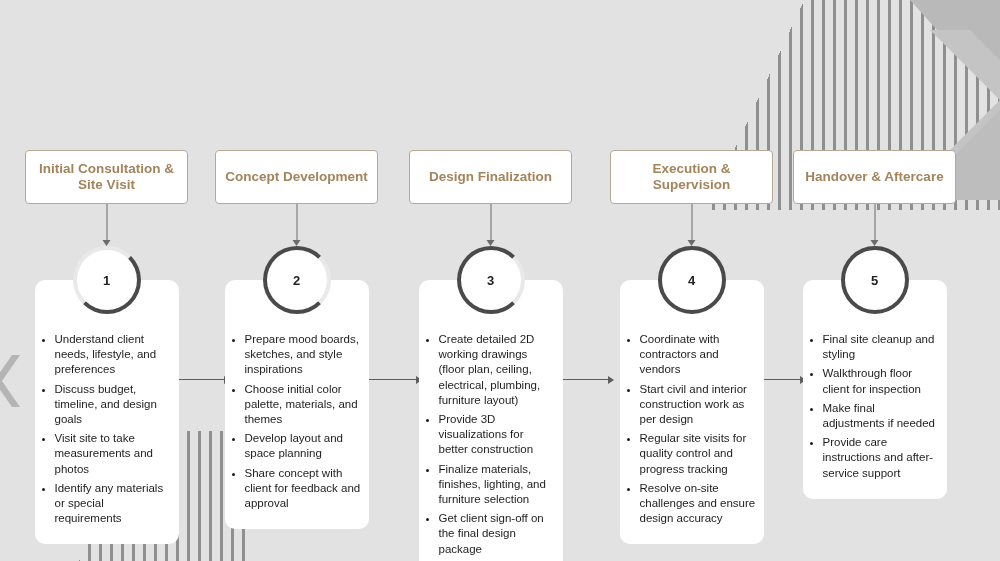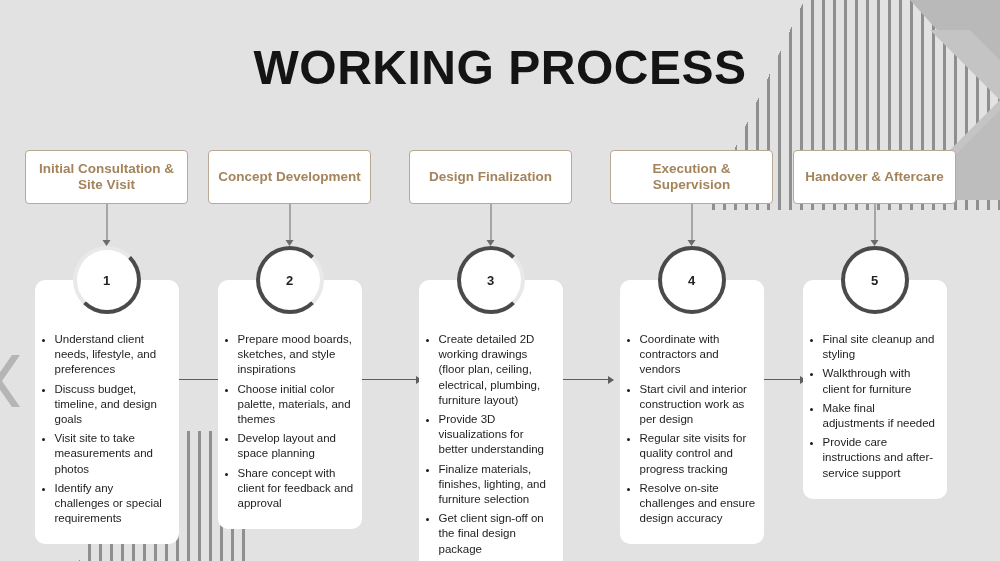--- a/index.html
+++ b/index.html
@@ -222,62 +222,61 @@
     <polygon points="90,0 180,0 180,100 90,0" fill="#b9b9b9"></polygon>
     <polygon points="110,30 180,100 110,170 150,170 180,140 180,60 150,30" fill="#c4c4c4"></polygon>
     <polygon points="90,200 180,110 180,200 90,200" fill="#bdbdbd"></polygon>
   </svg>
   <div class="deco stripes-bl"></div>
   <svg class="deco chev-left" viewBox="0 0 26 52">
     <polygon points="26,0 8,26 26,52 18,52 0,26 18,0" fill="#b5b5b5"></polygon>
   </svg>
 
 
-  <div class="title">WORKING PROCESS</div>
 
   <div class="h-arrow" style="left:140px;width:89px;"></div>
   <div class="h-arrow" style="left:332px;width:89px;"></div>
   <div class="h-arrow" style="left:524px;width:89px;"></div>
   <div class="h-arrow" style="left:716px;width:89px;"></div>
 
   <div class="step" style="left:25px;border-radius:8px;">
     <div class="step-head">Initial Consultation &amp; Site Visit</div>
     <div class="connector"></div>
     <div class="card">
       <ul>
         <li>Understand client needs, lifestyle, and preferences</li>
         <li>Discuss budget, timeline, and design goals</li>
         <li>Visit site to take measurements and photos</li>
-        <li>Identify any challenges or special requirements</li>
+        <li>Identify any materials or special requirements</li>
       </ul>
     </div>
     <div class="badge partial-tr">1</div>
   </div>
 
-  <div class="step" style="left:208px;">
+  <div class="step" style="left:215px;">
     <div class="step-head">Concept Development</div>
     <div class="connector"></div>
     <div class="card">
       <ul>
         <li>Prepare mood boards, sketches, and style inspirations</li>
         <li>Choose initial color palette, materials, and themes</li>
         <li>Develop layout and space planning</li>
         <li>Share concept with client for feedback and approval</li>
       </ul>
     </div>
     <div class="badge partial-tl">2</div>
   </div>
 
   <div class="step" style="left:409px;">
     <div class="step-head">Design Finalization</div>
     <div class="connector"></div>
     <div class="card">
       <ul>
         <li>Create detailed 2D working drawings (floor plan, ceiling, electrical, plumbing, furniture layout)</li>
-        <li>Provide 3D visualizations for better understanding</li>
+        <li>Provide 3D visualizations for better construction</li>
         <li>Finalize materials, finishes, lighting, and furniture selection</li>
         <li>Get client sign-off on the final design package</li>
       </ul>
     </div>
     <div class="badge partial-tl">3</div>
   </div>
 
   <div class="step" style="left:565px;margin-left:45px;">
     <div class="step-head">Execution &amp; Supervision</div>
     <div class="connector"></div>
@@ -291,21 +290,21 @@
     </div>
     <div class="badge">4</div>
   </div>
 
   <div class="step" style="left:793px;">
     <div class="step-head">Handover &amp; Aftercare</div>
     <div class="connector"></div>
     <div class="card">
       <ul>
         <li>Final site cleanup and styling</li>
-        <li>Walkthrough with client for furniture</li>
+        <li>Walkthrough floor client for inspection</li>
         <li>Make final adjustments if needed</li>
         <li>Provide care instructions and after-service support</li>
       </ul>
     </div>
     <div class="badge">5</div>
   </div>
 
 </div>
 
 </body></html>

